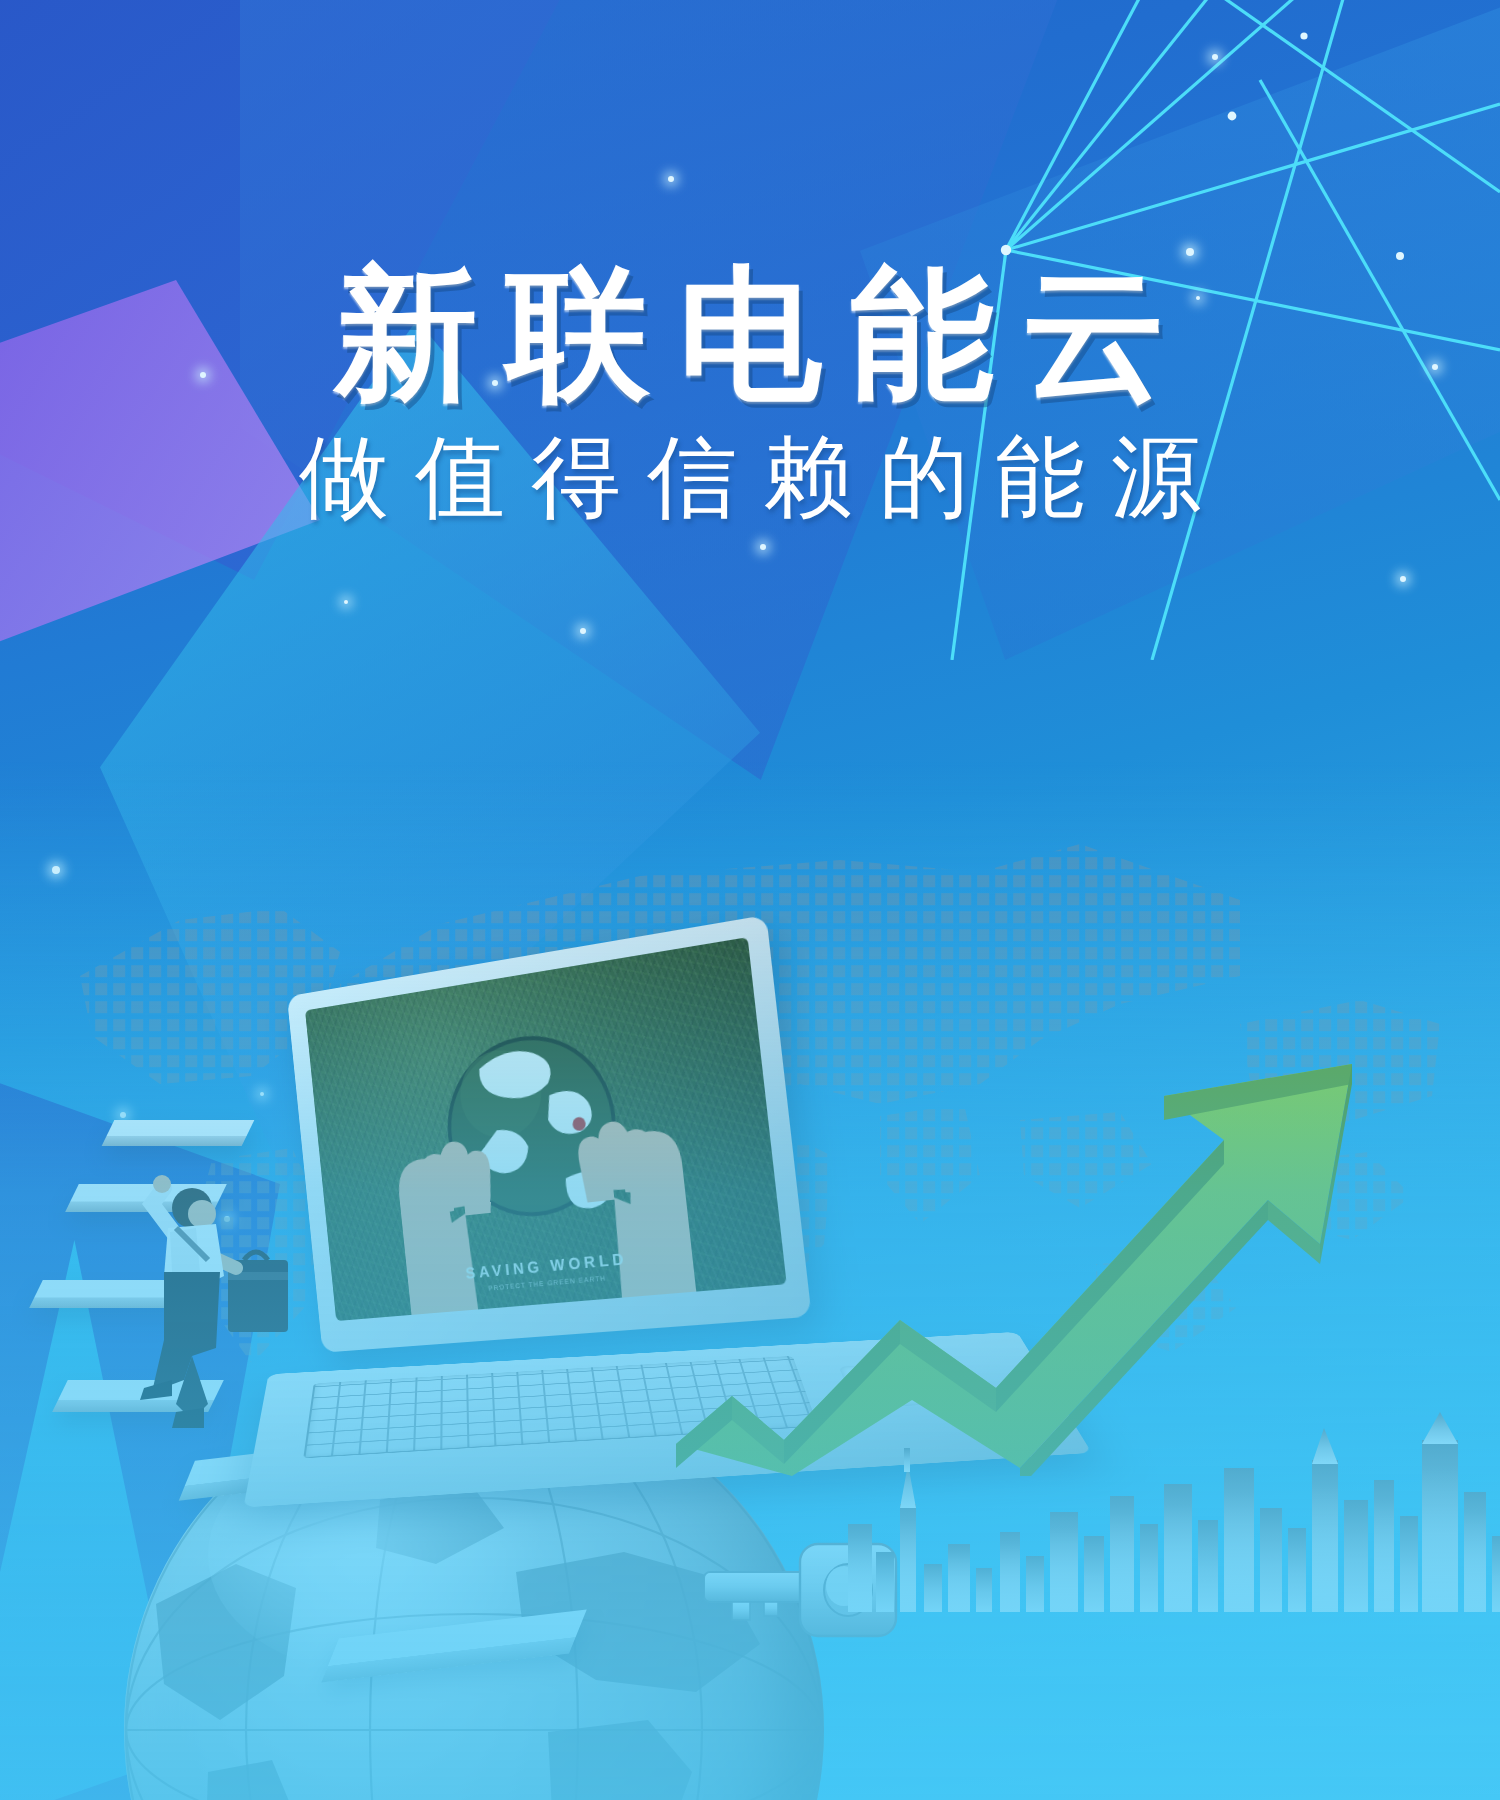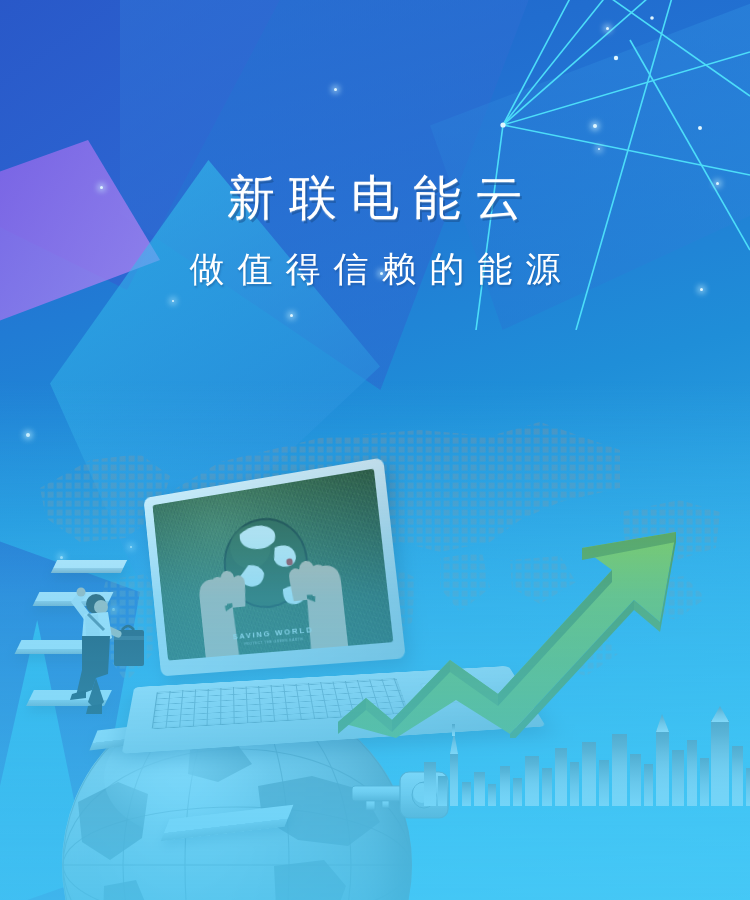--- a/index.html
+++ b/index.html
@@ -43,27 +43,26 @@
   .dot{position:absolute;border-radius:50%;background:#dff6ff;
        box-shadow:0 0 6px 2px rgba(200,240,255,.85);pointer-events:none;}
 
   
   .worldmap{position:absolute;top:392px;left:20px;width:720px;height:330px;
             opacity:.42;pointer-events:none;}
 
   
   .headline{position:absolute;top:128px;left:0;width:750px;text-align:center;}
   .title{
-    font-size:48px;line-height:80px;font-weight:normal;color:#ffffff;
+    font-size:72px;line-height:80px;font-weight:bold;color:#ffffff;
     letter-spacing:14px;margin-left:14px;
     text-shadow:2px 3px 0 rgba(20,70,130,.45),0 1px 1px rgba(255,255,255,.6);
-    margin-top:30px;
   }
   .subline{
-    font-size:35px;line-height:62px;color:#ffffff;letter-spacing:13px;
+    font-size:45px;line-height:62px;color:#ffffff;letter-spacing:13px;
     margin-left:13px;font-weight:500;
     text-shadow:1px 2px 2px rgba(20,70,130,.40);
   }
   .sub2{margin-top:4px;}
 
   
   .globe{
     position:absolute;left:62px;top:690px;width:350px;height:350px;border-radius:50%;
     background:
       radial-gradient(circle at 34% 26%,#ffffff 0%,#e4e7ea 14%,#b9bec4 38%,#8f959c 62%,#6e747b 82%,#585e65 100%);

